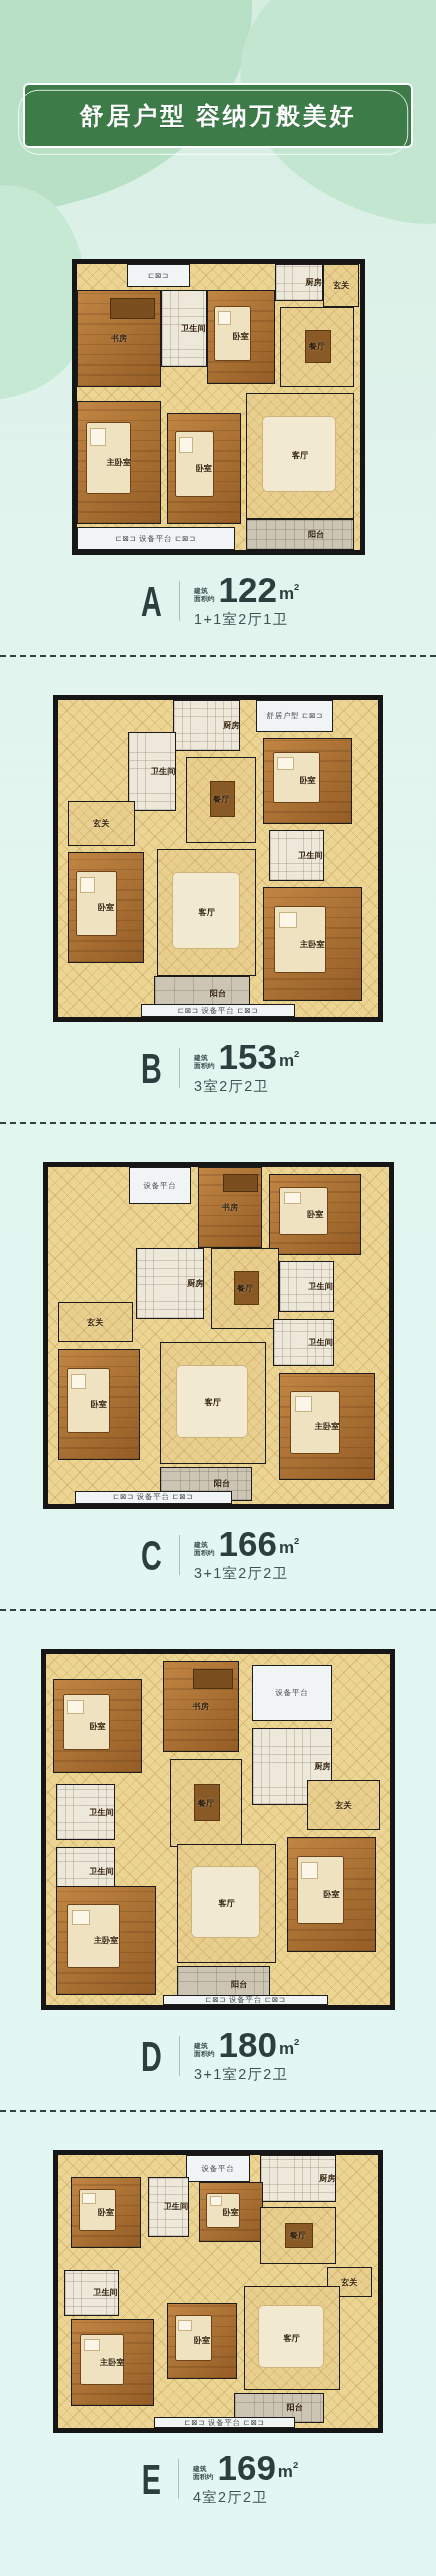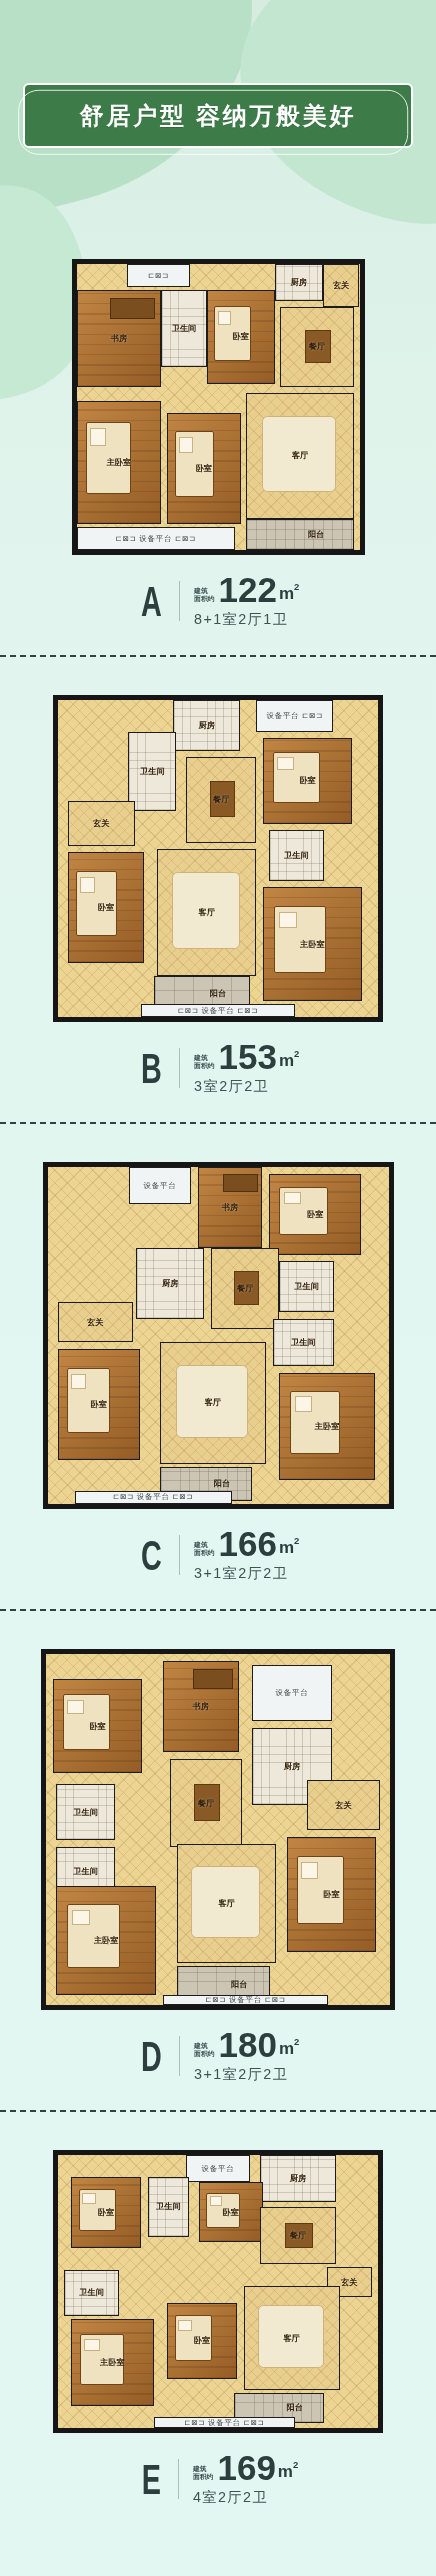--- a/index.html
+++ b/index.html
@@ -33,21 +33,21 @@
                      repeating-linear-gradient(-45deg,rgba(148,103,32,.18) 0 1px,transparent 1px 8.9px);}
   .room{position:absolute;border:1.4px solid #1c1c1c;box-sizing:border-box;
     display:flex;align-items:center;justify-content:center;overflow:hidden;}
   .rlabel{position:relative;z-index:3;font-size:8.2px;font-weight:bold;color:#33200a;
     text-shadow:0 0 2px rgba(255,255,255,.45);white-space:nowrap;}
   .room-wood{background-color:#a96a2b;
     background-image:repeating-linear-gradient(0deg,rgba(60,30,5,.16) 0 1.4px,transparent 1.4px 10.2px),
                      linear-gradient(135deg,rgba(255,205,130,.28),rgba(0,0,0,.12));}
   .room-tile{background-color:#eee8da;
     background-image:repeating-linear-gradient(0deg,rgba(120,110,90,.28) 0 0.7px,transparent 0.7px 8.2px),
-                     repeating-linear-gradient(90deg,rgba(120,110,90,.28) 0 0.7px,transparent 0.7px 8.2px);}
+                     repeating-linear-gradient(90deg,rgba(120,110,90,.28) 0 0.7px,transparent 0.7px 8.2px);justify-content:flex-end;}
   .room-tan{background-color:#e9cf8e;
     background-image:repeating-linear-gradient(45deg,rgba(148,103,32,.16) 0 1px,transparent 1px 8.2px),
                      repeating-linear-gradient(-45deg,rgba(148,103,32,.16) 0 1px,transparent 1px 8.2px);}
   .room-gray{background-color:#ccc5b4;
     background-image:repeating-linear-gradient(0deg,rgba(90,85,70,.25) 0 0.7px,transparent 0.7px 9.5px),
                      repeating-linear-gradient(90deg,rgba(90,85,70,.25) 0 0.7px,transparent 0.7px 9.5px);padding-left:32px;}
   .room-equip{background:#f1f4f4;}
   .room-equip .rlabel{color:#3a3f3f;font-weight:normal;font-size:7.5px;letter-spacing:0.7px;text-shadow:none;}
   
   .furn{position:absolute;z-index:1;}
@@ -139,32 +139,32 @@
       <div class="vline"></div>
       <div class="plan-info">
         <div class="area-row">
           <div class="area-prefix">
             <span>建筑</span>
             <span>面积约</span>
           </div>
           <div class="area-num">122</div>
           <div class="area-unit"><span>m</span><sup class="area-sup">2</sup></div>
         </div>
-        <div class="plan-config">8+1室2厅1卫</div>
+        <div class="plan-config">1+1室2厅1卫</div>
       </div>
     </div>
   </section>
 <div class="sep"></div>
   <section class="plan-section">
     <div class="plan-canvas" style="width: 320px; height: 317px;">
           <div class="room room-tile" style="left: 36%; top: 0%; width: 21%; height: 16%;">
             <span class="rlabel">厨房</span>
           </div>
           <div class="room room-equip" style="left: 62%; top: 0%; width: 24%; height: 10%;">
-            <span class="rlabel">设备平台 ⊏⊠⊐</span>
+            <span class="rlabel">舒居户型 ⊏⊠⊐</span>
           </div>
           <div class="room room-tile" style="left: 22%; top: 10%; width: 15%; height: 25%;">
             <span class="rlabel">卫生间</span>
           </div>
           <div class="room room-tan" style="left: 40%; top: 18%; width: 22%; height: 27%;">
             <div class="furn f-table"></div>
             <span class="rlabel">餐厅</span>
           </div>
           <div class="room room-wood" style="left: 64%; top: 12%; width: 28%; height: 27%;">
             <div class="furn f-bed"></div>

